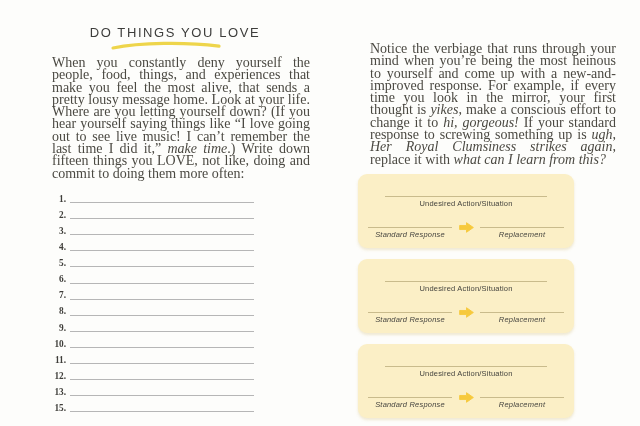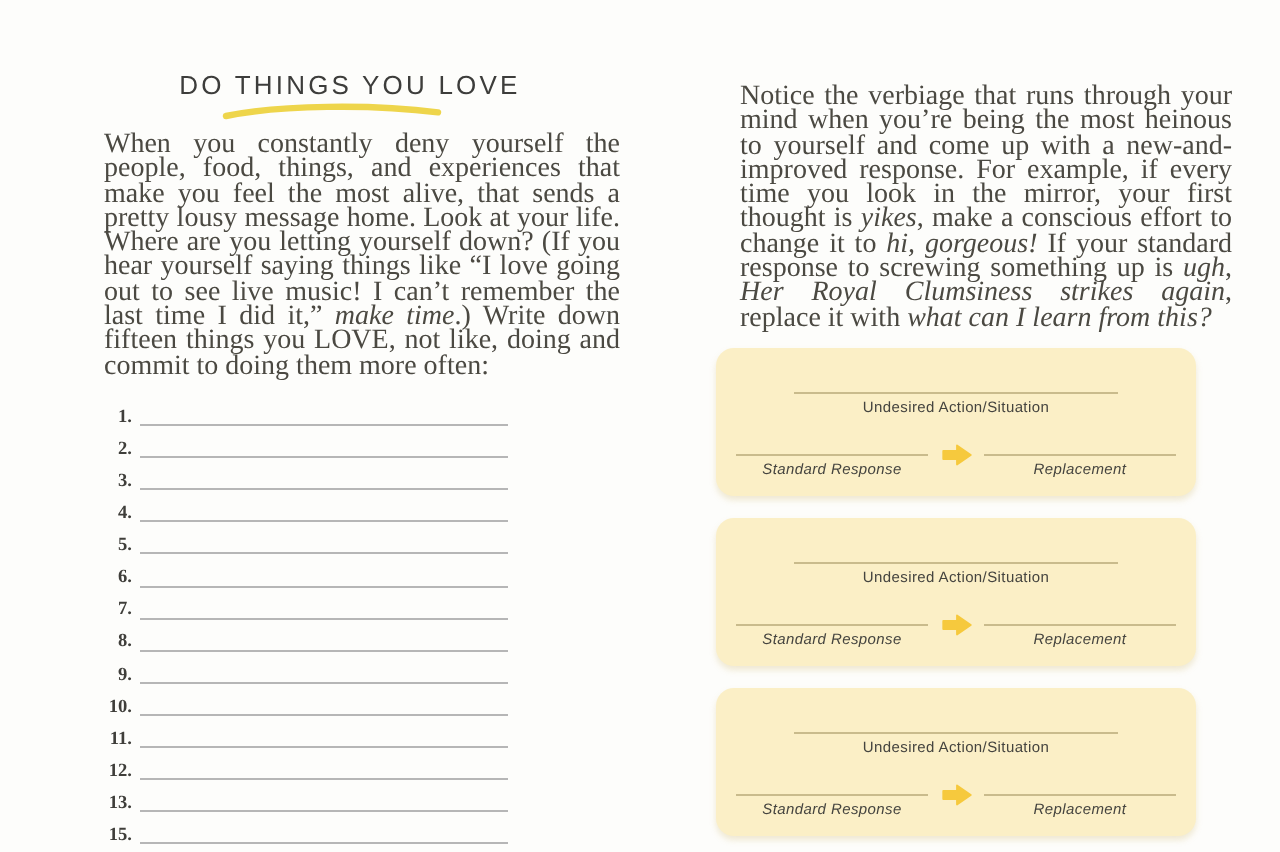--- a/index.html
+++ b/index.html
@@ -5,21 +5,21 @@
   html,body { margin:0; padding:0; background:#e8e8e8; }
   .spread {
     width:640px; height:426px; margin:0 auto;
     background:#fdfdfb;
     display:flex;
     font-family:"Liberation Serif", serif;
     color:#4b4942;
     overflow:hidden;
   }
   .page { box-sizing:border-box; }
-  .page.left  { width:320px; padding:36px 10px 0 40px; }
+  .page.left  { width:320px; padding:26px 10px 0 40px; }
   .page.right { width:320px; padding:36px 24px 0 38px; }
 
   .page-head { text-align:center; }
   .page-title {
     margin:0;
     font-family:"Liberation Sans", sans-serif;
     font-weight:normal;
     font-size:13px; line-height:14px;
     letter-spacing:1.6px;
     color:#3d3d3b;
@@ -46,21 +46,21 @@
   }
   .love-line {
     flex:1; height:0;
     border-bottom:1px solid #b6b6b6;
     margin-bottom:3px;
   }
 
   
   .boxes { margin-top:8px; }
   .rbox {
-    width:240px; height:74px; box-sizing:border-box;
+    width:216px; height:74px; box-sizing:border-box;
     background:#fbefc6;
     border-radius:9px;
     padding:13px 10px 8px;
     margin-bottom:11px;
     box-shadow:0 2px 3px rgba(205,180,105,0.28);
   }
   .rbox-top { width:162px; margin:0 auto; text-align:center; }
   .blank { height:9px; border-bottom:1px solid #c9bb8c; }
   .box-label {
     font-family:"Liberation Sans", sans-serif;

